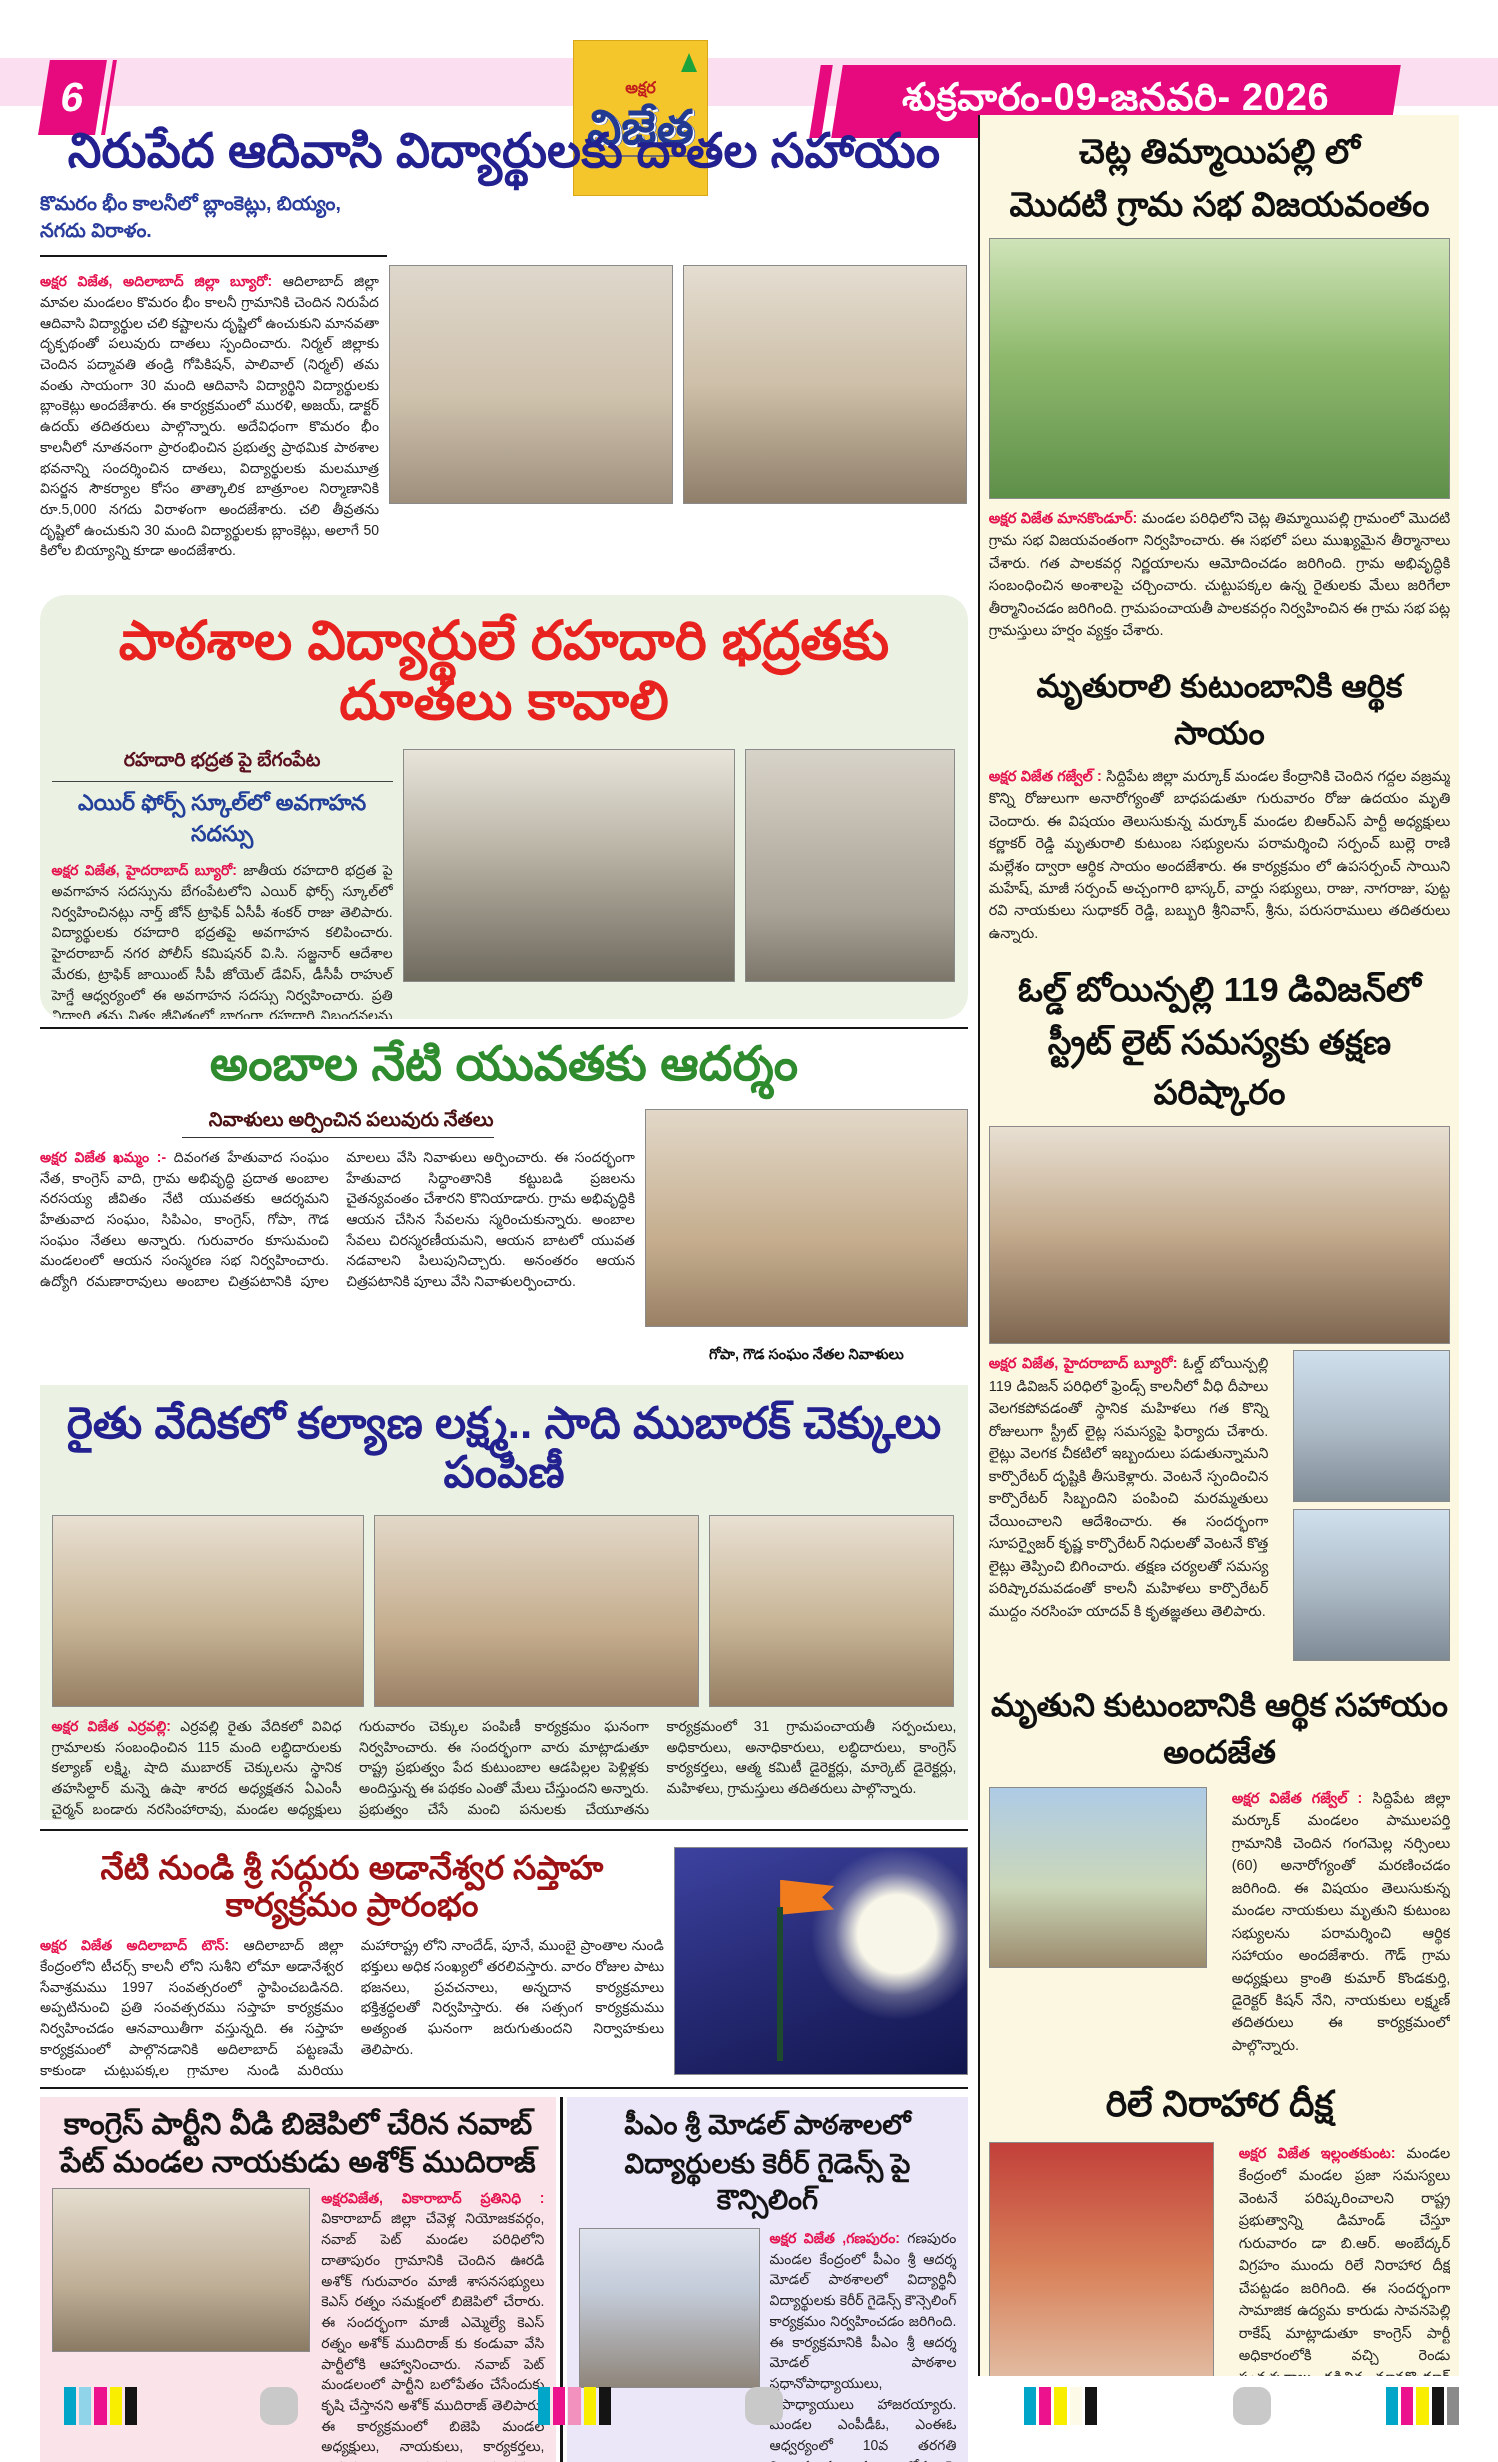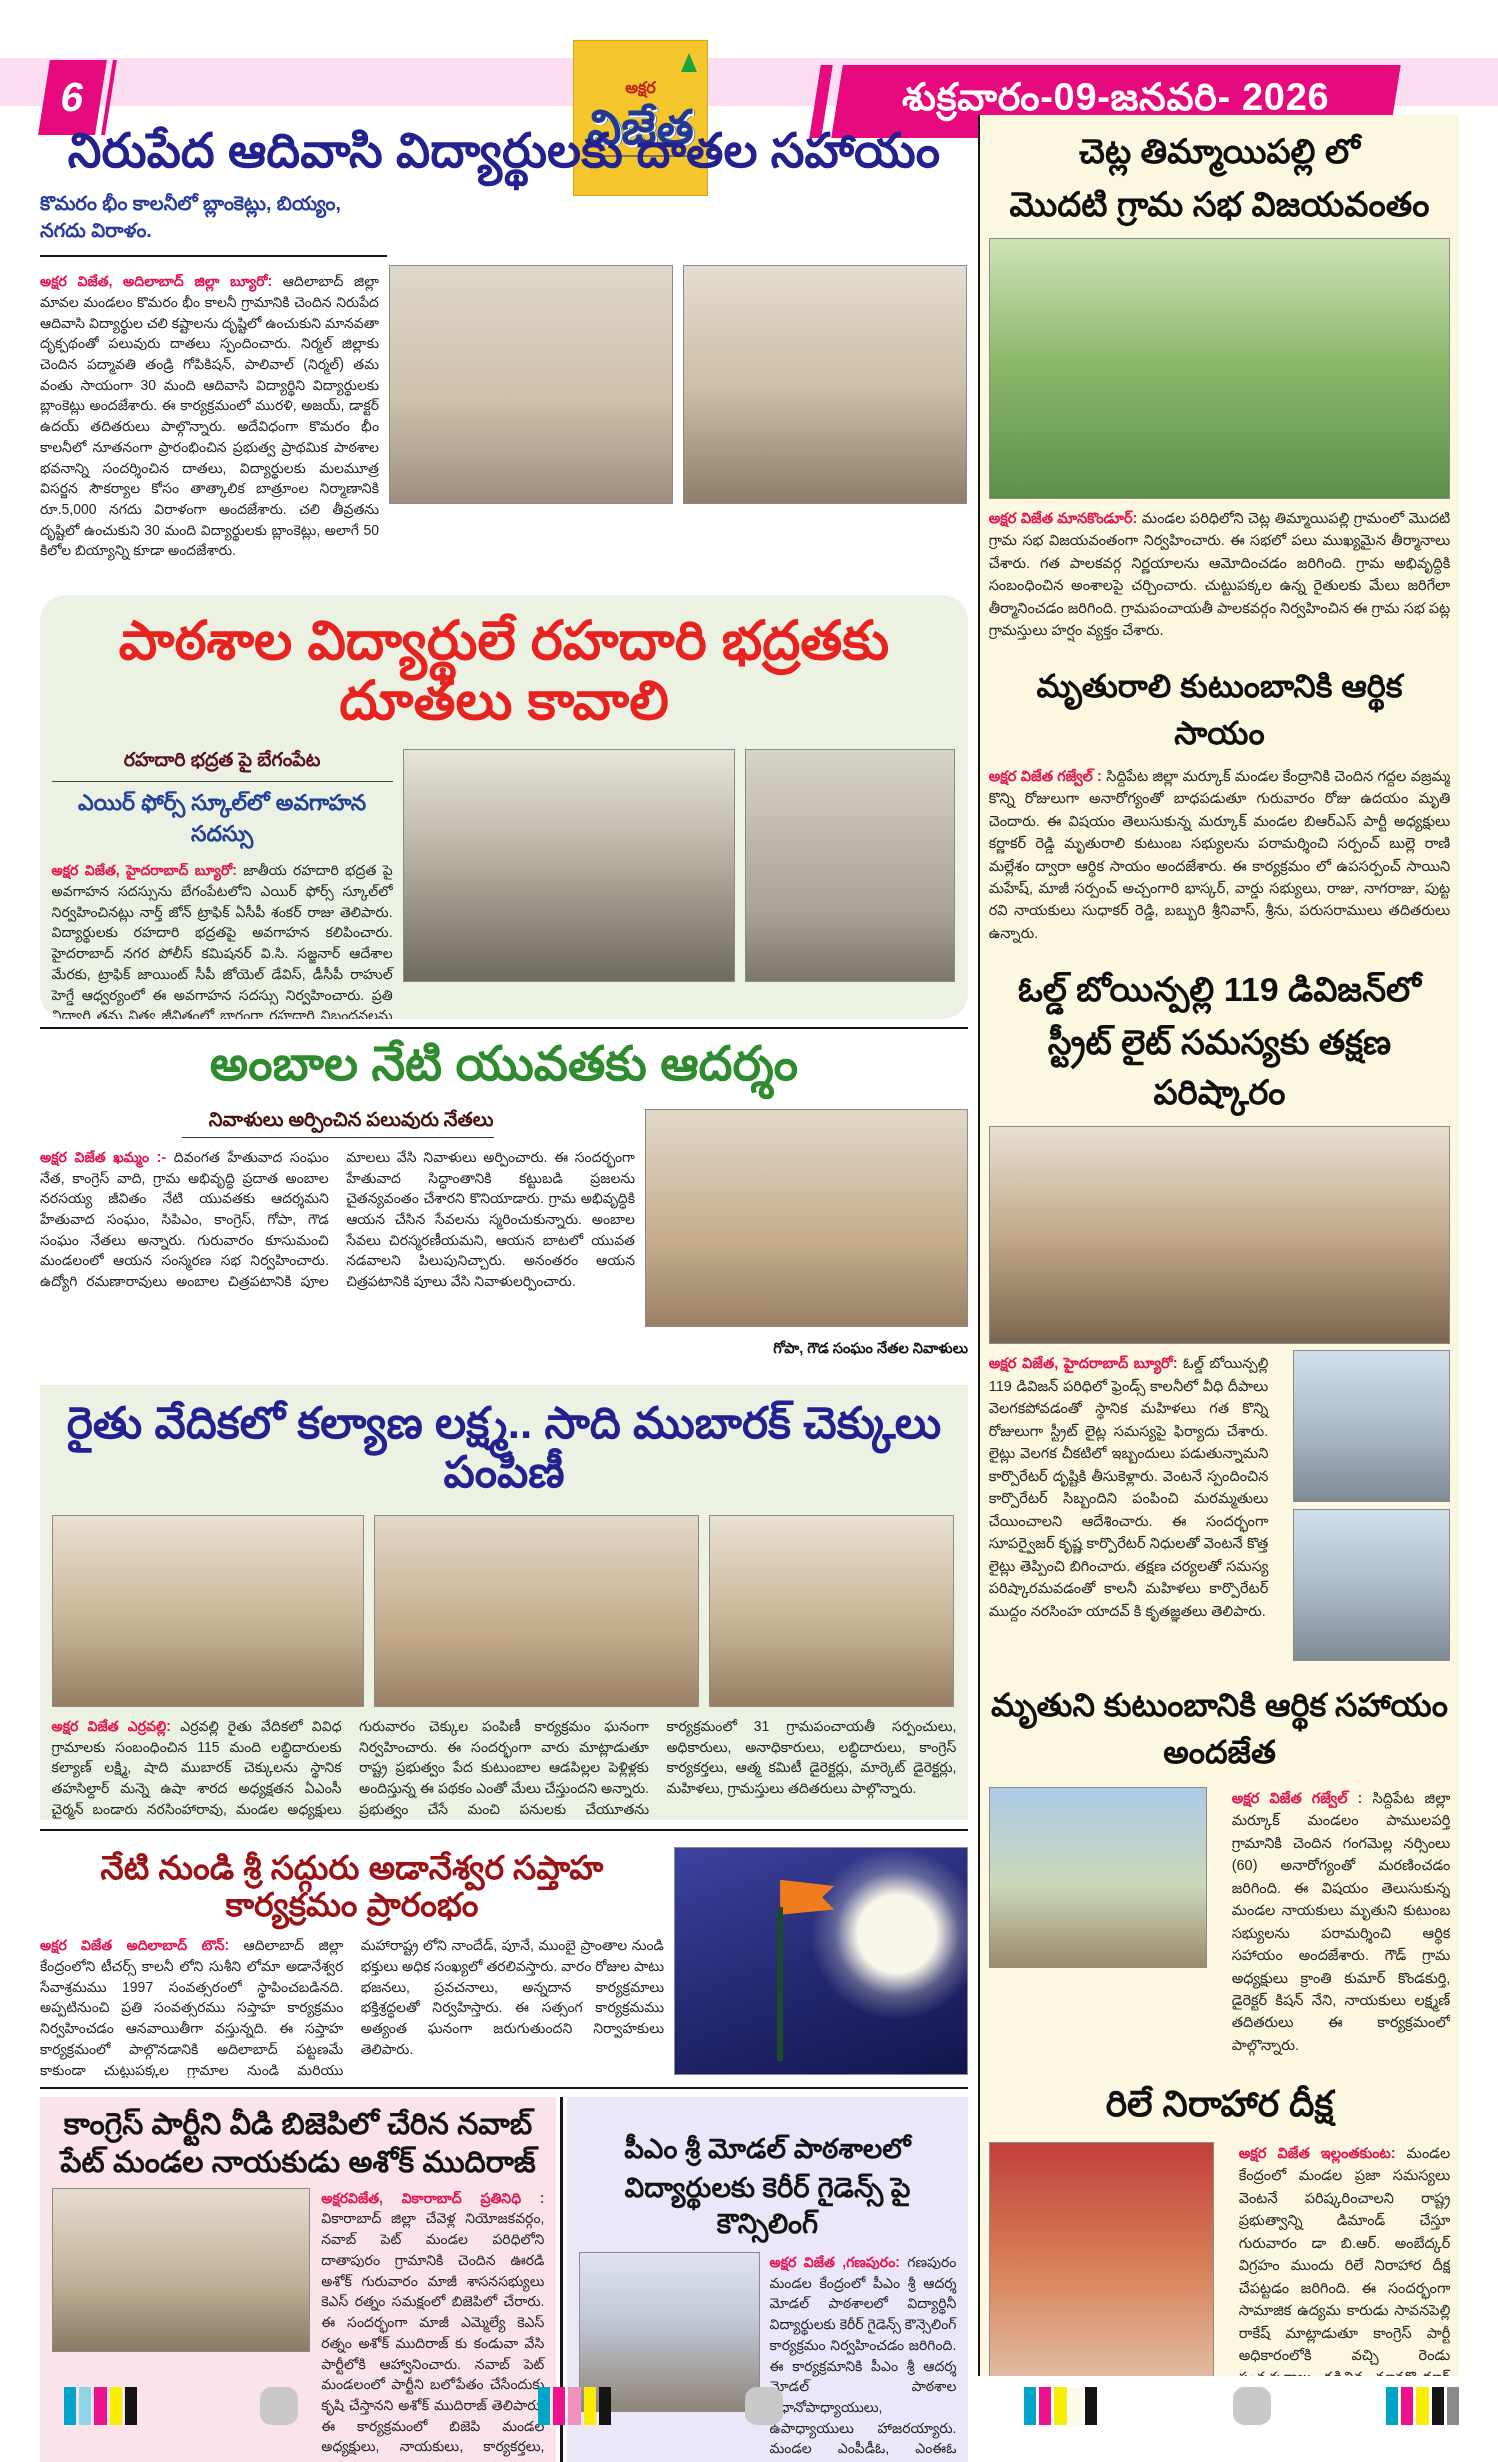--- a/index.html
+++ b/index.html
@@ -66,21 +66,21 @@
   .a4{background:var(--mint);padding:8.7px 11.6px;margin-top:8.7px;}
   .h-a4{color:var(--navy);font-size:44px;padding:4.4px 0 10px;}
   .h-a5{color:var(--maroon);font-size:33px;text-align:center;padding:10px 0 11.6px;}
   .bottom{display:flex;gap:0;margin-top:8.7px;border-top:2.2px solid #161616;padding-top:8.7px;}
   .a6{width:516px;background:var(--pink);padding:10px 11.6px;box-sizing:border-box;}
   .h-a6{color:#141414;font-size:30px;}
   .k-a6{color:var(--red);font-size:21px;font-weight:bold;text-align:center;border-bottom:1.5px solid #333;
         padding:5.8px 0 7.3px;margin-bottom:7.3px;}
   .vdiv{width:2.2px;background:#161616;margin:0 4.4px;}
   .a7{flex:1;background:var(--lavender);padding:10px 11.6px;box-sizing:border-box;}
-  .h-a7{color:#141414;font-size:27.6px;line-height:1.3;margin-top:24px;}
+  .h-a7{color:#141414;font-size:27.6px;line-height:1.3;}
   
   .rh{color:#101010;font-weight:bold;text-align:center;line-height:1.45;}
   .rh1{font-size:34px;padding:7.3px 0 4.4px;}
   .rh2{font-size:32px;padding:10px 0 5.8px;}
   .rail .body-text{font-size:14.5px;line-height:1.55;}
   .rgrid{display:flex;gap:25px;margin-top:5.8px;}
   .rstack{display:flex;flex-direction:column;gap:7.3px;flex:none;}
   
   .calib{position:absolute;left:0;top:2387px;width:1499px;height:44px;}
   .bar-group{position:absolute;top:0;display:flex;gap:2.9px;height:38px;}
@@ -139,21 +139,21 @@
       <div class="headline h-a3">అంబాల నేటి యువతకు ఆదర్శం</div>
       <div class="a1-grid">
         <div style="width:595px;flex:none;">
           <div class="k-a3">నివాళులు అర్పించిన పలువురు నేతలు</div>
           <div style="column-count:2;column-gap:17.4px;margin-top:8.7px;">
             <p class="body-text" style="margin:0;"><span class="byline">అక్షర విజేత ఖమ్మం :-</span> <span>దివంగత హేతువాద సంఘం నేత, కాంగ్రెస్ వాది, గ్రామ అభివృద్ధి ప్రదాత అంబాల నరసయ్య జీవితం నేటి యువతకు ఆదర్శమని హేతువాద సంఘం, సిపిఎం, కాంగ్రెస్, గోపా, గౌడ సంఘం నేతలు అన్నారు. గురువారం కూసుమంచి మండలంలో ఆయన సంస్మరణ సభ నిర్వహించారు. ఉద్యోగి రమణారావులు అంబాల చిత్రపటానికి పూల మాలలు వేసి నివాళులు అర్పించారు. ఈ సందర్భంగా హేతువాద సిద్ధాంతానికి కట్టుబడి ప్రజలను చైతన్యవంతం చేశారని కొనియాడారు. గ్రామ అభివృద్ధికి ఆయన చేసిన సేవలను స్మరించుకున్నారు. అంబాల సేవలు చిరస్మరణీయమని, ఆయన బాటలో యువత నడవాలని పిలుపునిచ్చారు. అనంతరం ఆయన చిత్రపటానికి పూలు వేసి నివాళులర్పించారు.</span></p>
           </div>
         </div>
         <div style="flex:1;">
           <div class="photo p-event" style="width:100%;height:218px;"></div>
-          <div class="caption" style="text-align:right;margin-top:13px;">గోపా, గౌడ సంఘం నేతల నివాళులు</div>
+          <div class="caption" style="text-align:center;margin-top:19px;">గోపా, గౌడ సంఘం నేతల నివాళులు</div>
         </div>
       </div>
     </div>
 
     <div class="art a4" style="height:418px;">
       <div class="headline h-a4">రైతు వేదికలో కల్యాణ లక్ష్మ.. సాది ముబారక్ చెక్కులు పంపిణీ</div>
       <div class="a1-grid">
         <div class="photo p-cheque" style="width:312px;height:192px;"></div>
         <div class="photo p-event" style="width:325px;height:192px;"></div>
         <div class="photo p-cheque" style="width:245px;height:192px;"></div>

